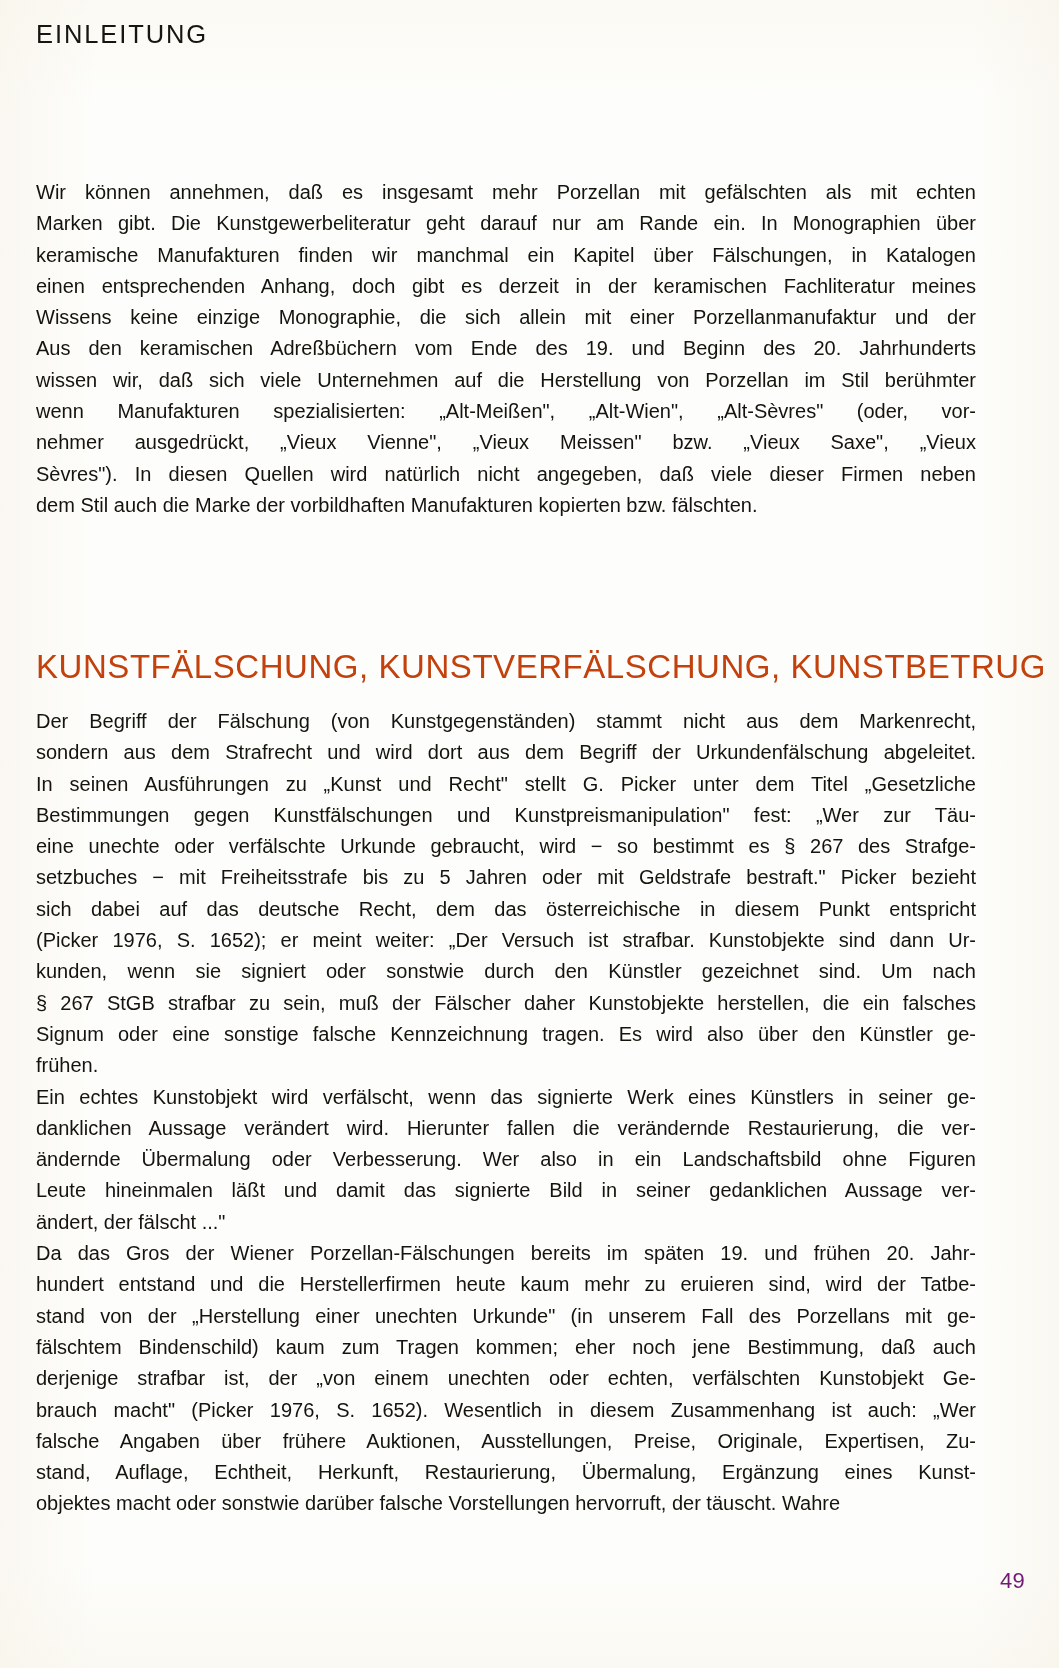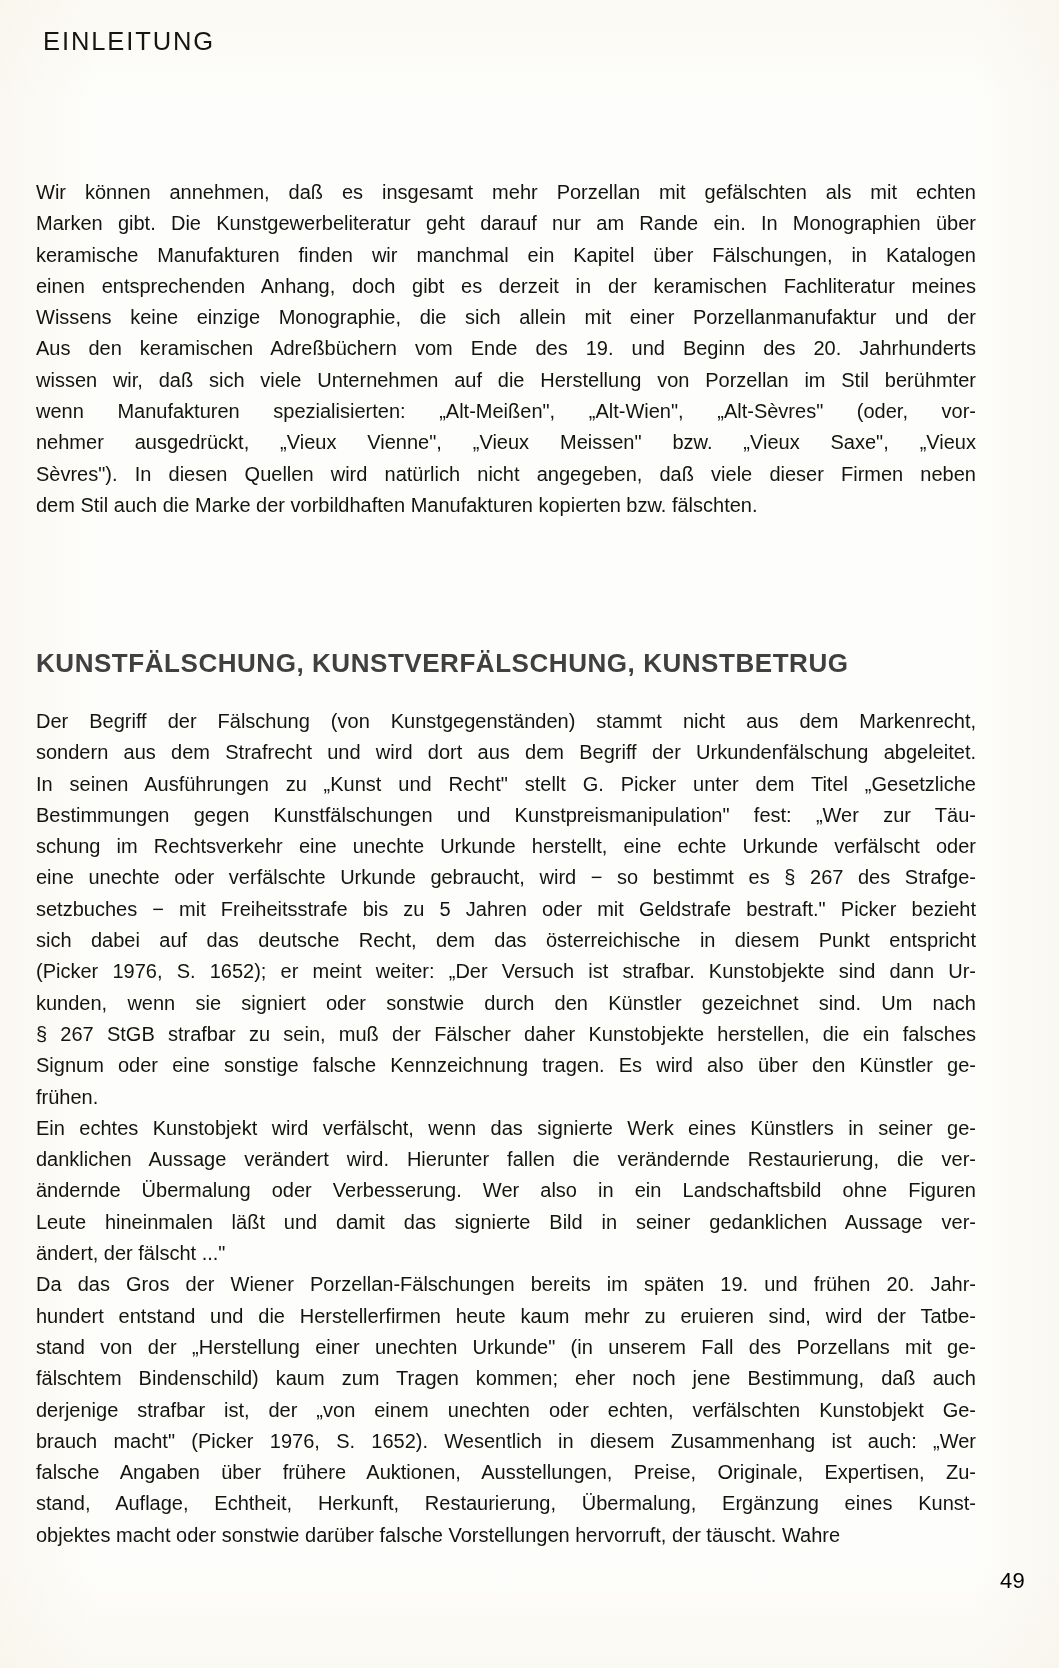--- a/index.html
+++ b/index.html
@@ -32,31 +32,31 @@
     position: absolute;
     left: 36px;
     top: 0;
     width: 940px;
   }
 
   h1.chapter-title {
     font-size: 25.5px;
     font-weight: 400;
     letter-spacing: 1.9px;
-    margin: 7px;
+    margin: 0;
     padding-top: 20px;
     color: #17150f;
   }
 
   h2.section-title {
-    font-size: 26px;
-    font-weight: 700;
+    font-size: 33px;
+    font-weight: 400;
     letter-spacing: 0.55px;
     margin: 0;
-    color: #404040;
+    color: #c2410c;
     white-space: nowrap;
   }
 
   .body-block {
     font-size: 20px;
     line-height: 31.3px;
     text-align: justify;
     text-justify: inter-word;
     color: #15130e;
     -webkit-hyphens: none;
@@ -79,21 +79,21 @@
 
   .intro-block { position: absolute; left: 0; top: 177px; width: 940px; }
   .sec2-heading { position: absolute; left: 0; top: 648px; }
   .sec2-block { position: absolute; left: 0; top: 706px; width: 940px; }
 
   .page-number {
     position: absolute;
     right: 34px;
     bottom: 74px;
     font-size: 22px;
-    color: #000000;
+    color: #701a75;
     letter-spacing: 0.3px;
   }
 </style>
 </head>
 <body>
 
 <div class="page">
   <div class="scan-tint"></div>
 
   <div class="content">
@@ -117,21 +117,20 @@
     </div>
 
     <h2 class="section-title sec2-heading">KUNSTFÄLSCHUNG, KUNSTVERFÄLSCHUNG, KUNSTBETRUG</h2>
 
     <div class="body-block sec2-block">
       <p id="sec2-lines">
           <span class="ln">Der Begriff der Fälschung (von Kunstgegenständen) stammt nicht aus dem Markenrecht,</span>
           <span class="ln">sondern aus dem Strafrecht und wird dort aus dem Begriff der Urkundenfälschung abgeleitet.</span>
           <span class="ln">In seinen Ausführungen zu „Kunst und Recht" stellt G. Picker unter dem Titel „Gesetzliche</span>
           <span class="ln">Bestimmungen gegen Kunstfälschungen und Kunstpreismanipulation" fest: „Wer zur Täu-</span>
-          <span class="ln">schung im Rechtsverkehr eine unechte Urkunde herstellt, eine echte Urkunde verfälscht oder</span>
           <span class="ln">eine unechte oder verfälschte Urkunde gebraucht, wird − so bestimmt es § 267 des Strafge-</span>
           <span class="ln">setzbuches − mit Freiheitsstrafe bis zu 5 Jahren oder mit Geldstrafe bestraft." Picker bezieht</span>
           <span class="ln">sich dabei auf das deutsche Recht, dem das österreichische in diesem Punkt entspricht</span>
           <span class="ln">(Picker 1976, S. 1652); er meint weiter: „Der Versuch ist strafbar. Kunstobjekte sind dann Ur-</span>
           <span class="ln">kunden, wenn sie signiert oder sonstwie durch den Künstler gezeichnet sind. Um nach</span>
           <span class="ln">§ 267 StGB strafbar zu sein, muß der Fälscher daher Kunstobjekte herstellen, die ein falsches</span>
           <span class="ln">Signum oder eine sonstige falsche Kennzeichnung tragen. Es wird also über den Künstler ge-</span>
           <span class="ln last">frühen.</span>
           <span class="ln">Ein echtes Kunstobjekt wird verfälscht, wenn das signierte Werk eines Künstlers in seiner ge-</span>
           <span class="ln">danklichen Aussage verändert wird. Hierunter fallen die verändernde Restaurierung, die ver-</span>

